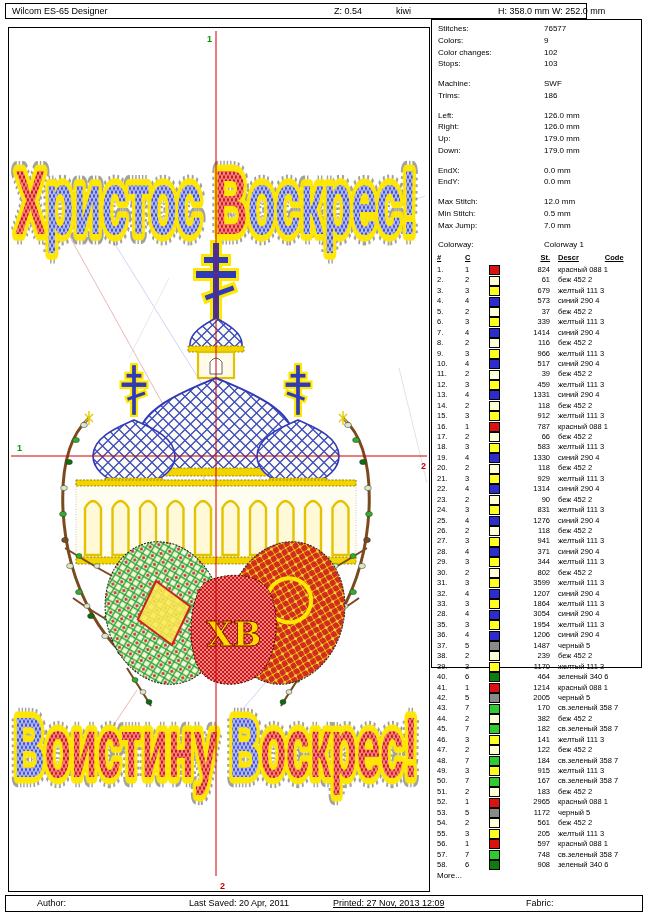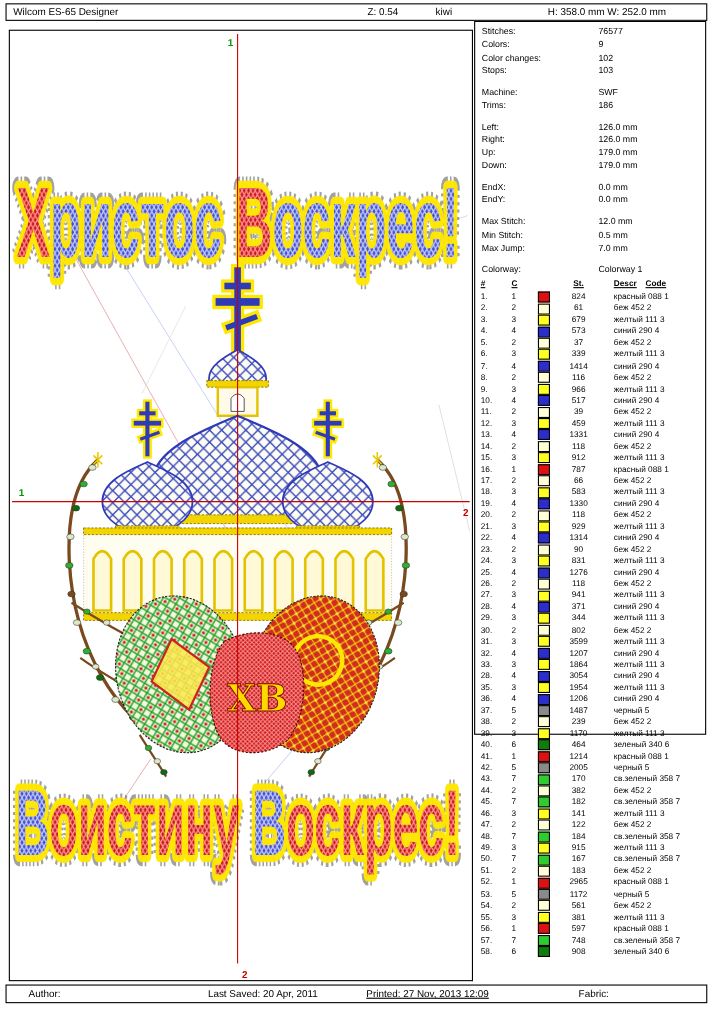--- a/index.html
+++ b/index.html
@@ -2,21 +2,21 @@
 <html><head>
 <meta charset="utf-8">
 <style>
   html,body{margin:0;padding:0;}
   body{
     width:649px;height:920px;position:relative;background:#ffffff;
     font-family:"Liberation Sans",sans-serif;color:#000;overflow:hidden;
   }
   .box{position:absolute;border:1px solid #000;background:#fff;box-sizing:border-box;}
   
-  #header-bar{left:5px;top:3px;width:638px;height:16px;font-size:9px;}
+  #header-bar{left:5px;top:3px;width:582px;height:16px;font-size:9px;}
   #footer-bar{left:5px;top:895px;width:638px;height:17px;font-size:9px;}
   .bar-item{position:absolute;top:2px;white-space:nowrap;}
   
   #design-box{left:8px;top:27px;width:422px;height:865px;}
   #design-box svg{display:block;}
   
   #info-box{left:431px;top:19px;width:211px;height:649px;font-size:8px;}
   #stats-list{position:absolute;left:6px;top:3px;right:4px;}
   .stat-row{display:flex;height:11.8px;line-height:11.8px;}
   .stat-row.spacer{height:7.9px;}
@@ -24,23 +24,23 @@
   .stat-value{flex:1;}
   
   #color-table{position:absolute;left:0;top:231px;right:0;font-size:7.5px;}
   .tbl-row{display:flex;height:10.45px;line-height:10.45px;padding-left:5px;align-items:center;}
   .tbl-head{height:14px;line-height:14px;font-weight:bold;}
   .tbl-head .u{text-decoration:underline;}
   .cell-num{flex:0 0 28px;}
   .cell-c{flex:0 0 24px;}
   .cell-sw{flex:0 0 13px;display:flex;align-items:center;}
   .swatch{width:9px;height:8px;border:1px solid #000;display:inline-block;}
-  .cell-st{flex:0 0 48px;text-align:center;}
+  .cell-st{flex:0 0 48px;text-align:right;}
   .cell-dc{flex:1;padding-left:8px;white-space:nowrap;}
-  .cell-code{padding-left:8px;margin-top:44px;}
+  .cell-code{padding-left:26px;margin-top:44px;}
   #more-label{padding-left:5px;height:12px;line-height:12px;font-size:8px;}
   
   .txt-halo-dark{fill:none;stroke:#555;stroke-width:11;stroke-linejoin:round;stroke-dasharray:1.5,2;opacity:.55;}
   .txt-halo{fill:none;stroke:#ffe800;stroke-width:7;stroke-linejoin:round;opacity:.97;}
   text{font-family:"Liberation Sans",sans-serif;}
   .big-txt{font-family:"DejaVu Serif",serif;font-weight:bold;}
 </style>
 </head>
 <body>
 
@@ -798,21 +798,21 @@
           </span>
           <span class="cell-st">561</span>
           <span class="cell-dc">беж 452 2</span>
         </div>
         <div class="tbl-row">
           <span class="cell-num">55.</span>
           <span class="cell-c">3</span>
           <span class="cell-sw">
             <span class="swatch" style="background: rgb(255, 255, 34);"></span>
           </span>
-          <span class="cell-st">381</span>
+          <span class="cell-st">205</span>
           <span class="cell-dc">желтый 111 3</span>
         </div>
         <div class="tbl-row">
           <span class="cell-num">56.</span>
           <span class="cell-c">1</span>
           <span class="cell-sw">
             <span class="swatch" style="background: rgb(221, 17, 17);"></span>
           </span>
           <span class="cell-st">597</span>
           <span class="cell-dc">красный 088 1</span>
@@ -829,21 +829,22 @@
         <div class="tbl-row">
           <span class="cell-num">58.</span>
           <span class="cell-c">6</span>
           <span class="cell-sw">
             <span class="swatch" style="background: rgb(14, 125, 14);"></span>
           </span>
           <span class="cell-st">908</span>
           <span class="cell-dc">зеленый 340 6</span>
         </div>
       </div>
+    <div id="more-label">More...</div>
   </div>
 </div>
 
 <div class="box" id="footer-bar">
-  <span class="bar-item" style="left:20px;text-align:center;">Author:</span>
+  <span class="bar-item" style="left:31px;text-align:center;">Author:</span>
   <span class="bar-item" style="left:183px;">Last Saved: 20 Apr, 2011</span>
   <span class="bar-item" style="left:327px;text-decoration:underline;">Printed: 27 Nov, 2013 12:09</span>
   <span class="bar-item" style="left:520px;">Fabric:</span>
 </div>
 
 </body></html>

